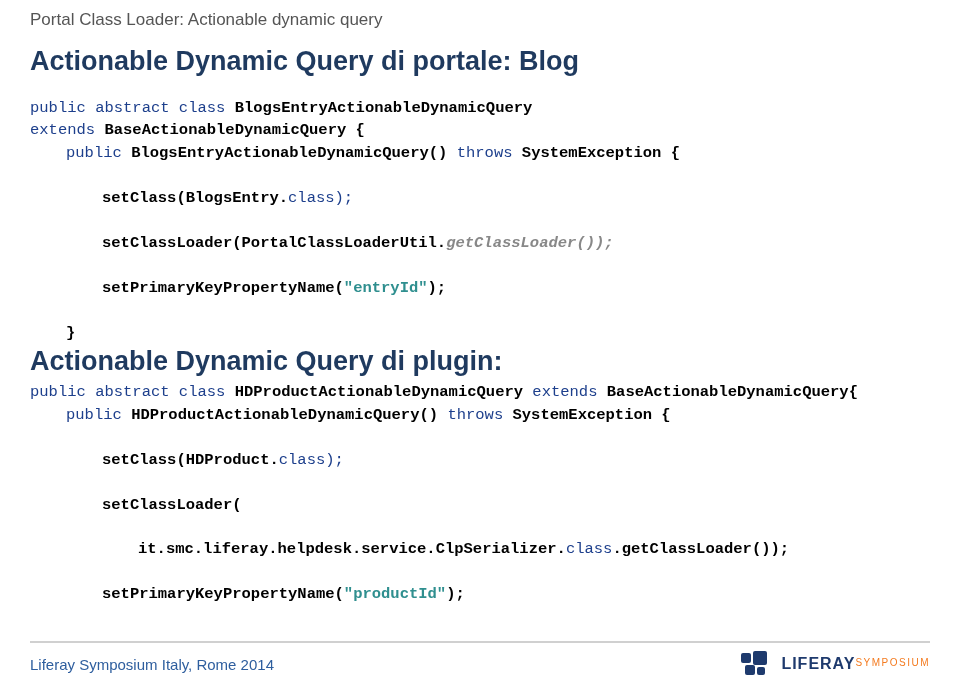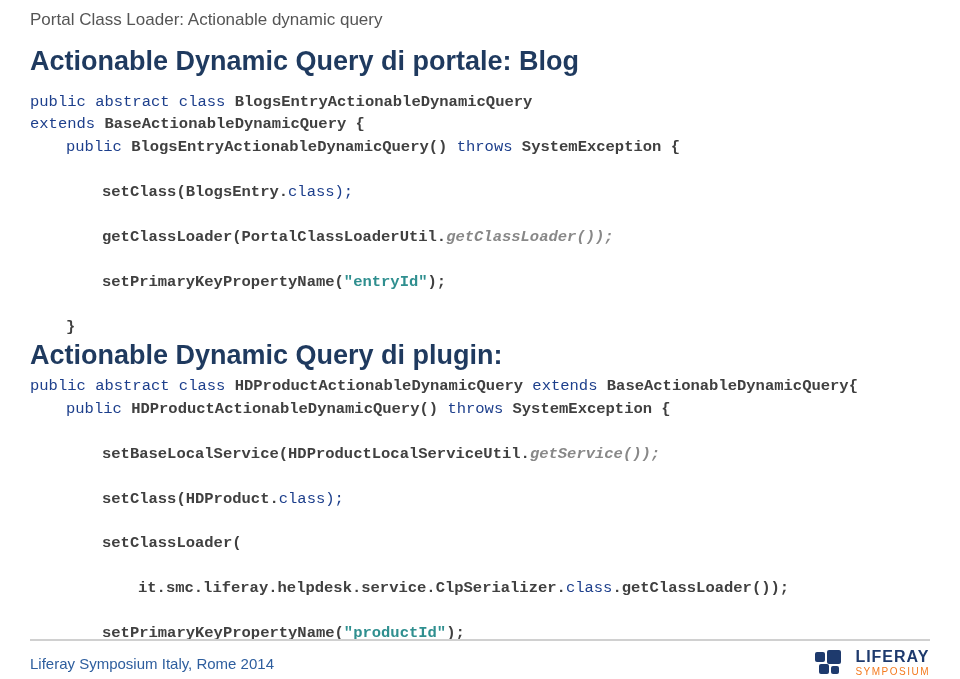--- a/index.html
+++ b/index.html
@@ -22,39 +22,39 @@
   }
   .top-label {
     font-size: 17px;
     color: #555;
     margin: 0 0 16px 0;
     font-weight: 400;
   }
   h1.heading {
     font-size: 27px;
     color: #1f3a5f;
-    margin: 0 0 14px 0;
+    margin: 0 0 20px 0;
     font-weight: 700;
   }
   h1.heading2 {
     font-size: 27px;
     color: #1f3a5f;
     margin: 2px 0 4px 0;
     font-weight: 700;
   }
   .code {
     font-family: "Courier New", Courier, monospace;
     font-size: 15.5px;
     line-height: 1.45;
     white-space: pre;
     color: #000;
     font-weight: bold;
   }
   .kw-blue   { color: #1d3f8c; font-weight: normal; }
-  .name-black{ color: #404040; }
+  .name-black{ color: #000000; }
   .grey-it   { color: #888; font-style: italic; }
   .str-teal  { color: #2f8f8f; }
   .indent1 { padding-left: 36px; display: block; }
   .indent2 { padding-left: 72px; display: block; }
   .indent3 { padding-left: 108px; display: block; }
 
   .footer {
     position: absolute;
     left: 30px;
     right: 30px;
@@ -83,21 +83,21 @@
     position: absolute;
     background: #1e3a6d;
     border-radius: 2px;
   }
   .lm-a { left: 0;  top: 2px; width: 10px; height: 10px; }
   .lm-b { left: 12px; top: 0; width: 14px; height: 14px; }
   .lm-c { left: 4px; top: 14px; width: 10px; height: 10px; }
   .lm-d { left: 16px; top: 16px; width: 8px; height: 8px; background:#f47b20; }
   .logo-text {
     display: flex;
-    flex-direction: column;
+    flex-direction: row;
     line-height: 1;
   }
   .logo-text .l1 {
     font-weight: 800;
     color: #1e3a6d;
     letter-spacing: 1px;
     font-size: 16px;
   }
   .logo-text .l2 {
     color: #f47b20;
@@ -112,29 +112,28 @@
 <div class="slide">
 
   <p class="top-label">Portal Class Loader: Actionable dynamic query</p>
 
   <h1 class="heading">Actionable Dynamic Query di portale: Blog</h1>
 
   <div class="code"><span class="kw-blue">public</span> <span class="kw-blue">abstract</span> <span class="kw-blue">class</span> <span class="name-black">BlogsEntryActionableDynamicQuery</span>
 <span class="kw-blue">extends</span> <span class="name-black">BaseActionableDynamicQuery {</span>
 <span class="indent1"><span class="kw-blue">public</span> <span class="name-black">BlogsEntryActionableDynamicQuery()</span> <span class="kw-blue">throws</span> <span class="name-black">SystemException {</span></span>
 <span class="indent2"><span class="name-black">setClass(BlogsEntry.</span><span class="kw-blue">class);</span></span>
-<span class="indent2"><span class="name-black">getClassLoader(PortalClassLoaderUtil.</span><span class="grey-it">getClassLoader());</span></span>
+<span class="indent2"><span class="name-black">setClassLoader(PortalClassLoaderUtil.</span><span class="grey-it">getClassLoader());</span></span>
 <span class="indent2"><span class="name-black">setPrimaryKeyPropertyName(</span><span class="str-teal">"entryId"</span><span class="name-black">);</span></span>
 <span class="indent1"><span class="name-black">}</span></span></div>
 
   <h1 class="heading2">Actionable Dynamic Query di plugin:</h1>
 
   <div class="code"><span class="kw-blue">public</span> <span class="kw-blue">abstract</span> <span class="kw-blue">class</span> <span class="name-black">HDProductActionableDynamicQuery</span> <span class="kw-blue">extends</span> <span class="name-black">BaseActionableDynamicQuery{</span>
 <span class="indent1"><span class="kw-blue">public</span> <span class="name-black">HDProductActionableDynamicQuery()</span> <span class="kw-blue">throws</span> <span class="name-black">SystemException {</span></span>
-<span class="indent2"><span class="name-black">setBaseLocalService(HDProductLocalServiceUtil.</span><span class="grey-it">getService());</span></span>
 <span class="indent2"><span class="name-black">setClass(HDProduct.</span><span class="kw-blue">class);</span></span>
 <span class="indent2"><span class="name-black">setClassLoader(</span></span>
 <span class="indent3"><span class="name-black">it.smc.liferay.helpdesk.service.ClpSerializer.</span><span class="kw-blue">class</span><span class="name-black">.getClassLoader());</span></span>
 <span class="indent2"><span class="name-black">setPrimaryKeyPropertyName(</span><span class="str-teal">"productId"</span><span class="name-black">);</span></span>
 </div>
 
   <div class="footer">
     <div class="footer-text">Liferay Symposium Italy, Rome 2014</div>
     <div class="logo-block">
       <div class="logo-mark">

